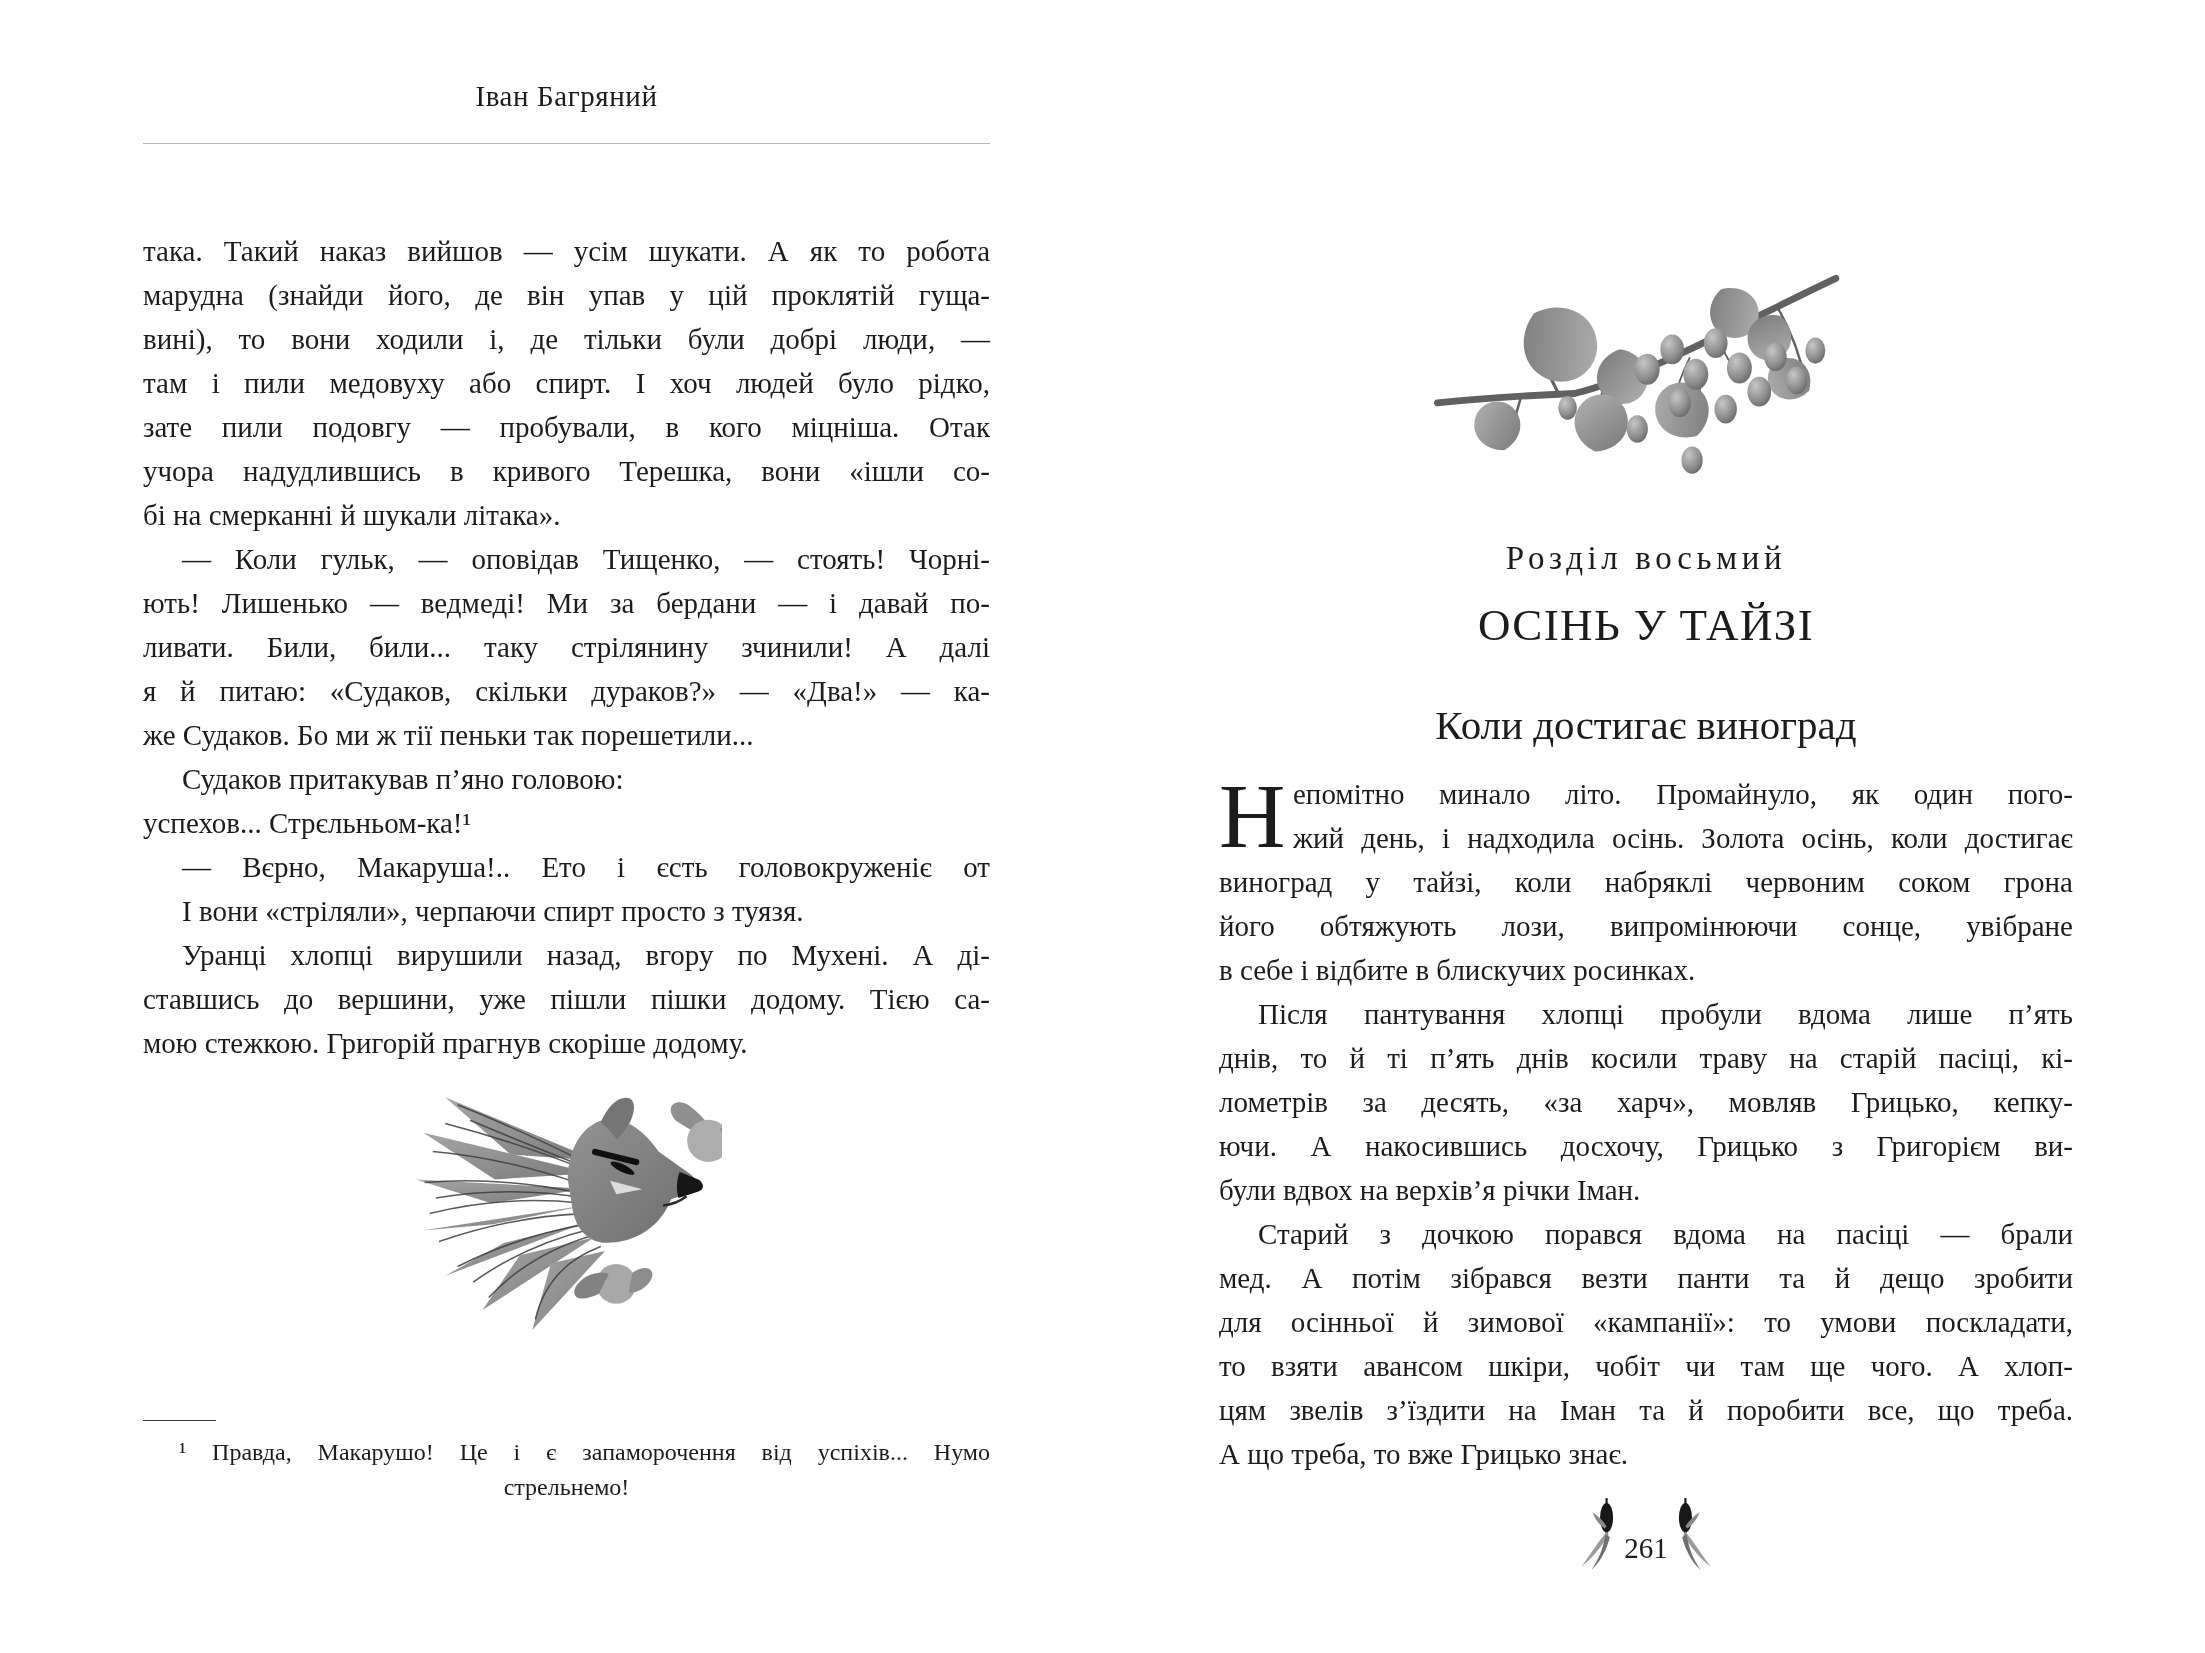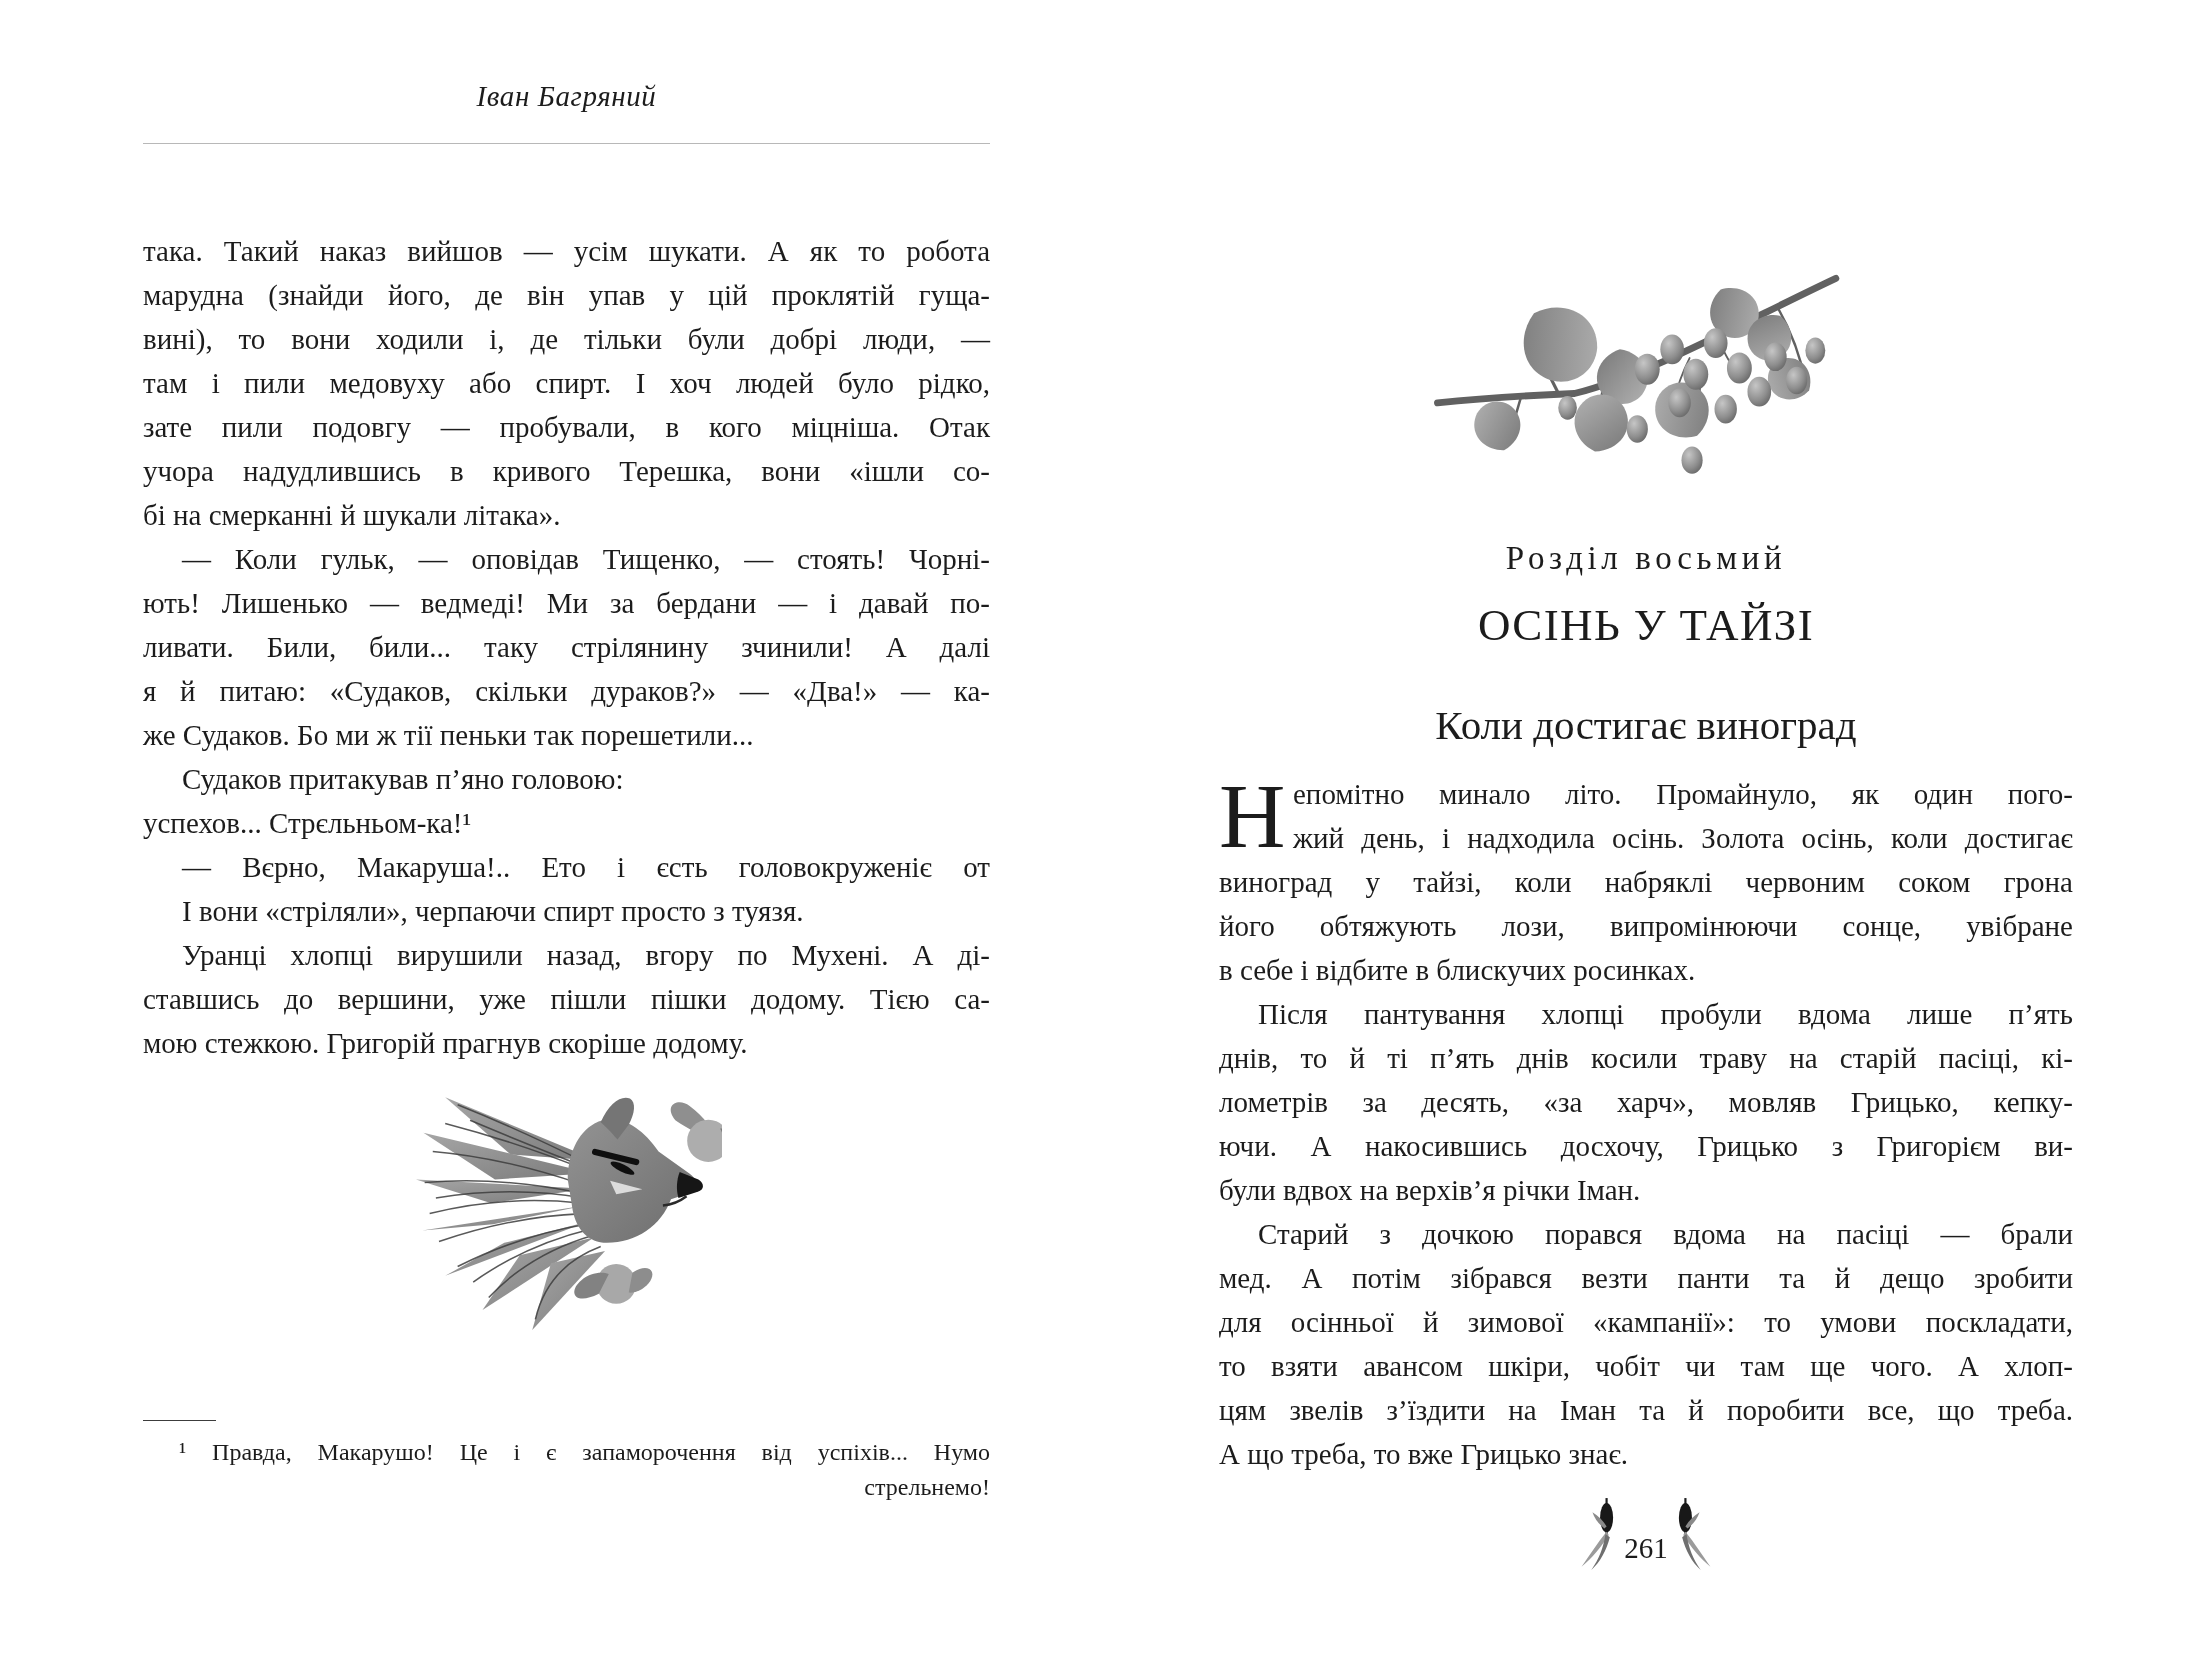--- a/index.html
+++ b/index.html
@@ -6,21 +6,21 @@
   body{
     width:2205px;height:1654px;position:relative;background:#ffffff;
     font-family:"Liberation Serif", serif;color:#1c1c1c;overflow:hidden;
   }
   .page{position:absolute;top:0;height:1654px;}
   .page-left{left:143px;width:847px;}
   .page-right{left:1219px;width:854px;}
 
   .running-header{
     position:absolute;top:80px;left:0;right:0;text-align:center;
-    font-style:italic;font-size:29px;letter-spacing:0.6px;
+    font-size:29px;letter-spacing:0.6px;
   }
   .header-rule{
     position:absolute;top:143px;left:0;right:0;height:0;
     border-top:1.9px solid #b8b8b8;
   }
 
   .body-text{position:absolute;left:0;right:0;font-size:29px;line-height:44px;font-family:Liberation Serif, serif;}
   .bt-left{top:229px;}
   .bt-right{top:772px;}
 
@@ -57,21 +57,21 @@
 
   .footnote-rule{
     position:absolute;top:1420px;left:0;width:73px;height:0;
     border-top:1.9px solid #3c3c3c;
   }
   .footnote{
     position:absolute;top:1435px;left:0;right:0;
     font-size:24px;line-height:35px;
   }
   .footnote .fn1{text-align:justify;text-align-last:justify;padding-left:36px;white-space:nowrap;}
-  .footnote .fn2{text-align:right;font-family:Liberation Serif, serif;}
+  .footnote .fn2{text-align:center;font-family:Liberation Serif, serif;}
 
   .pagenum-row{
     position:absolute;top:1493px;left:0;right:0;
     display:flex;align-items:center;justify-content:center;gap:0;
   }
   .pagenum{font-size:29px;padding-top:29px;}
   .cattail{width:49px;height:82px;}
 </style>
 </head>
 <body>

